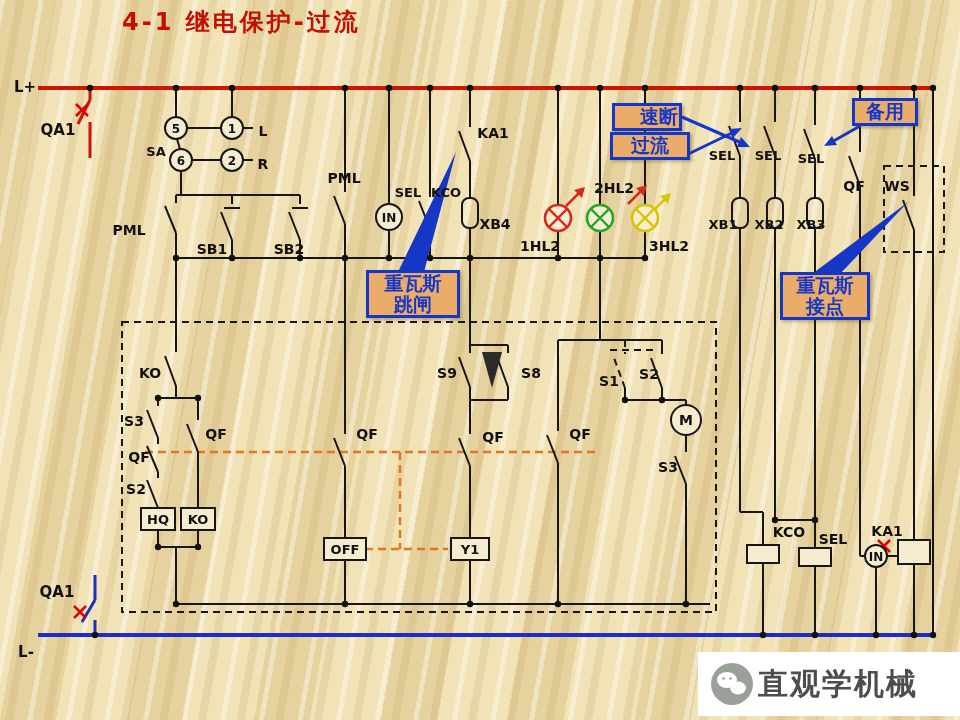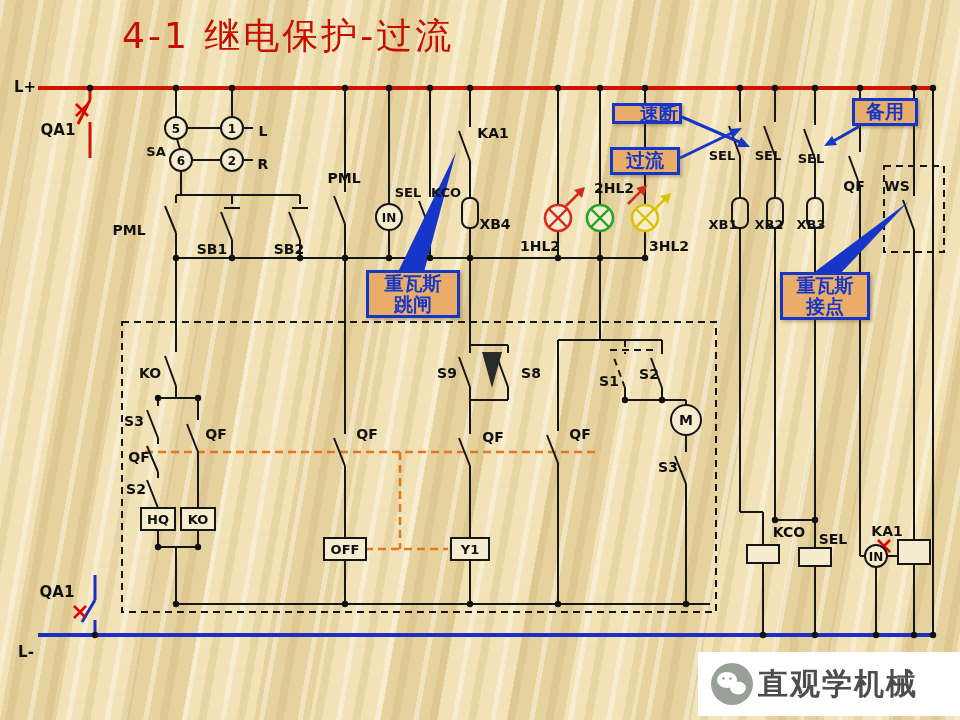--- a/index.html
+++ b/index.html
@@ -5,22 +5,22 @@
   html,body{margin:0;padding:0;}
   #stage{
     position:relative;width:960px;height:720px;overflow:hidden;
     font-family:"DejaVu Sans","Liberation Sans",sans-serif;
     background-color:#ecdcab;
     background-image:
       repeating-linear-gradient(100deg, rgba(255,255,255,.38) 0 5px, rgba(255,255,255,0) 5px 16px, rgba(193,156,92,.20) 16px 24px, rgba(255,255,255,0) 24px 38px),
       repeating-linear-gradient(100deg, rgba(219,192,134,.35) 0 55px, rgba(246,232,193,.55) 55px 125px);
   }
   #page-title{
-    position:absolute;left:122px;top:12px;
-    font-size:36px;font-weight:normal;color:#c40e00;letter-spacing:3px;white-space:nowrap;
+    position:absolute;left:122px;top:6px;
+    font-size:24px;font-weight:bold;color:#c40e00;letter-spacing:3px;white-space:nowrap;
   }
   #schematic-svg{position:absolute;left:0;top:0;}
   .lbl{font-weight:bold;fill:#101010;text-anchor:middle;font-family:"DejaVu Sans","Liberation Sans",sans-serif;}
   .callout{
     position:absolute;display:flex;align-items:center;justify-content:center;
     background:#e9ad69;border:3px solid #1636c8;color:#1636c8;
     font-weight:bold;font-size:19px;line-height:1.12;text-align:center;white-space:pre-line;
     box-sizing:border-box;box-shadow:2px 2px 3px rgba(90,60,10,.35);
   }
   #watermark-strip{
@@ -283,22 +283,22 @@
         <text x="668" y="472.04" font-size="14" class="lbl">S3</text>
         <text x="789" y="537.04" font-size="14" class="lbl">KCO</text>
         <text x="833" y="544.04" font-size="14" class="lbl">SEL</text>
         <text x="887" y="536.04" font-size="14" class="lbl">KA1</text>
         <text x="57" y="597.4" font-size="15" class="lbl">QA1</text>
         <text x="26" y="657.4" font-size="15" class="lbl">L-</text>
       </g>
   </svg>
 
   <div id="callout-layer">
-      <div class="callout" style="left: 612px; top: 103px; width: 70px; height: 21px; padding-left: 24px;">速断</div>
-      <div class="callout" style="left: 610px; top: 147px; width: 70px; height: 28px;">过流</div>
+      <div class="callout" style="left: 612px; top: 103px; width: 70px; height: 28px; padding-left: 24px;">速断</div>
+      <div class="callout" style="left: 610px; top: 132px; width: 80px; height: 28px;">过流</div>
       <div class="callout" style="left: 852px; top: 98px; width: 66px; height: 28px;">备用</div>
       <div class="callout" style="left: 366px; top: 270px; width: 94px; height: 48px;">重瓦斯
 跳闸</div>
       <div class="callout" style="left: 780px; top: 272px; width: 90px; height: 48px;">重瓦斯
 接点</div>
     </div>
 
   <div id="watermark-strip">
     <svg width="44" height="44">
       <circle cx="22" cy="22" r="21" fill="#98a098"></circle>

